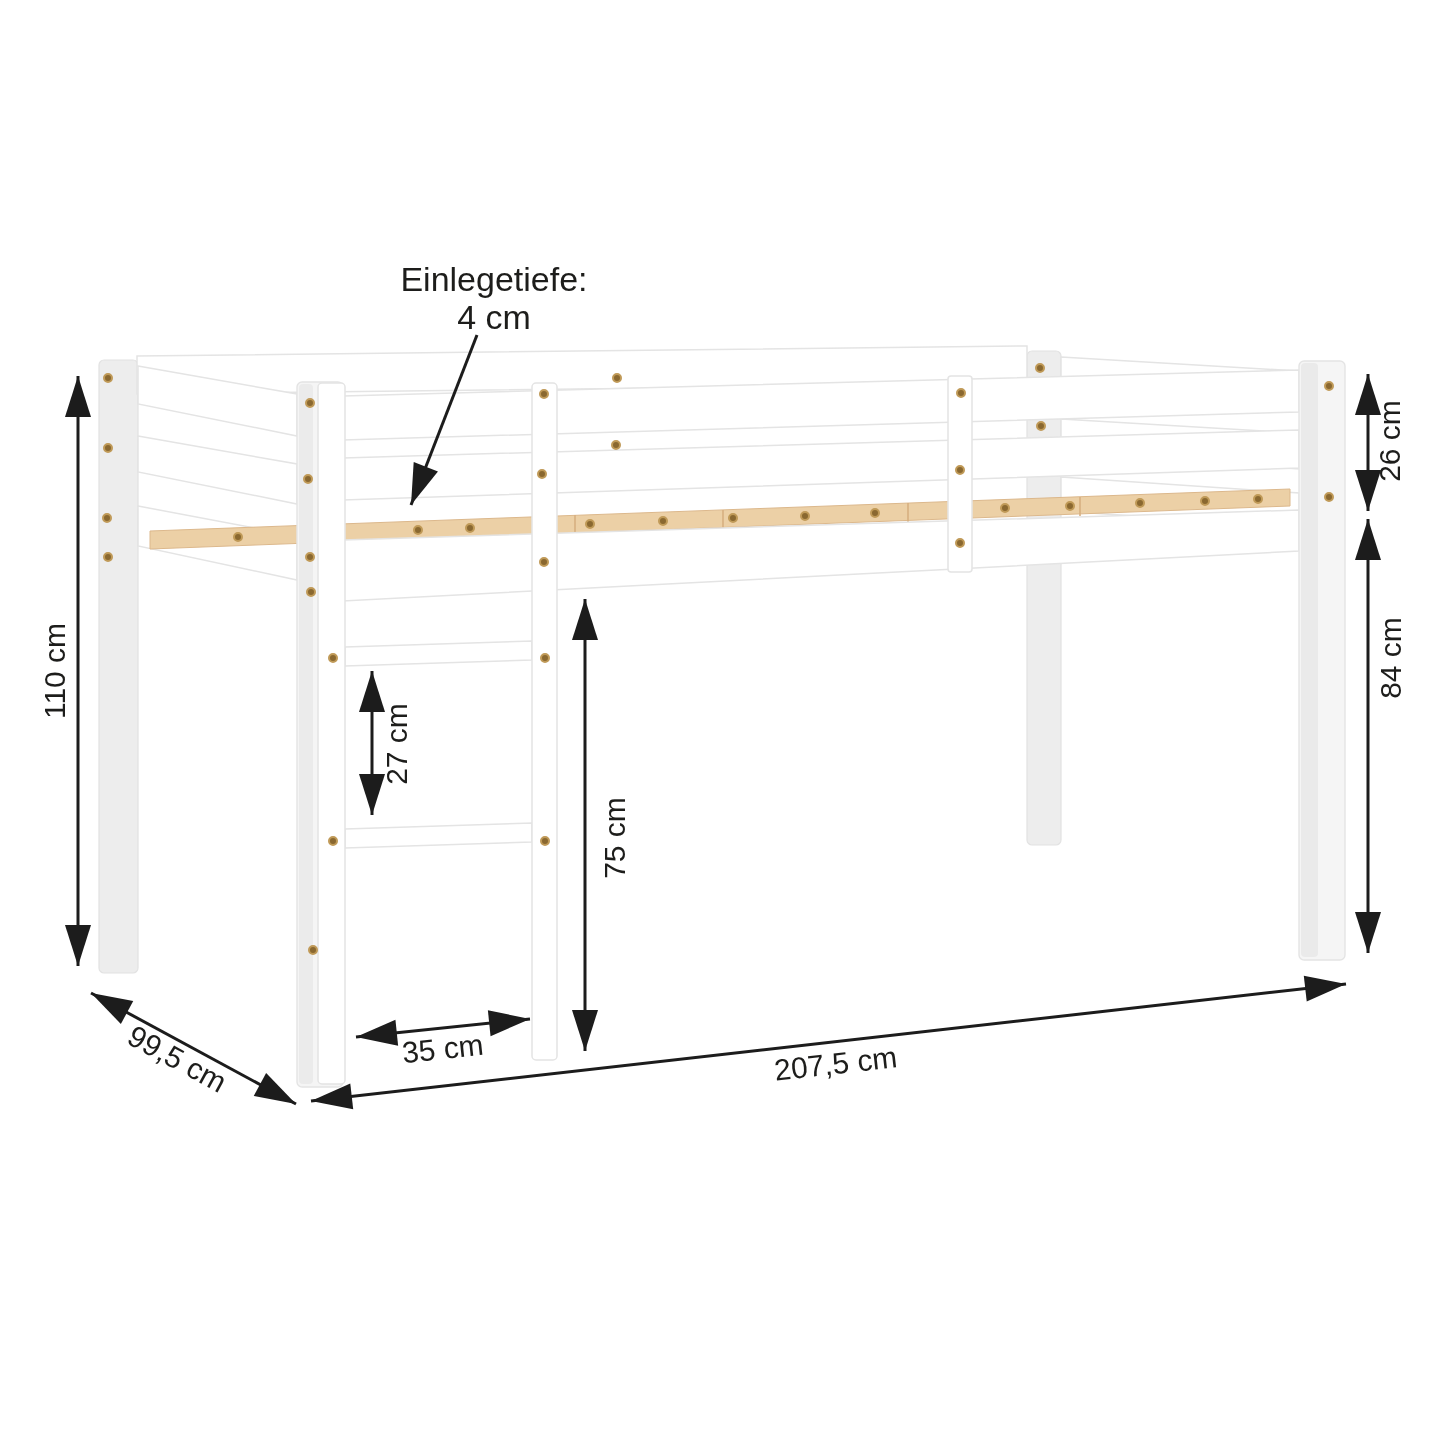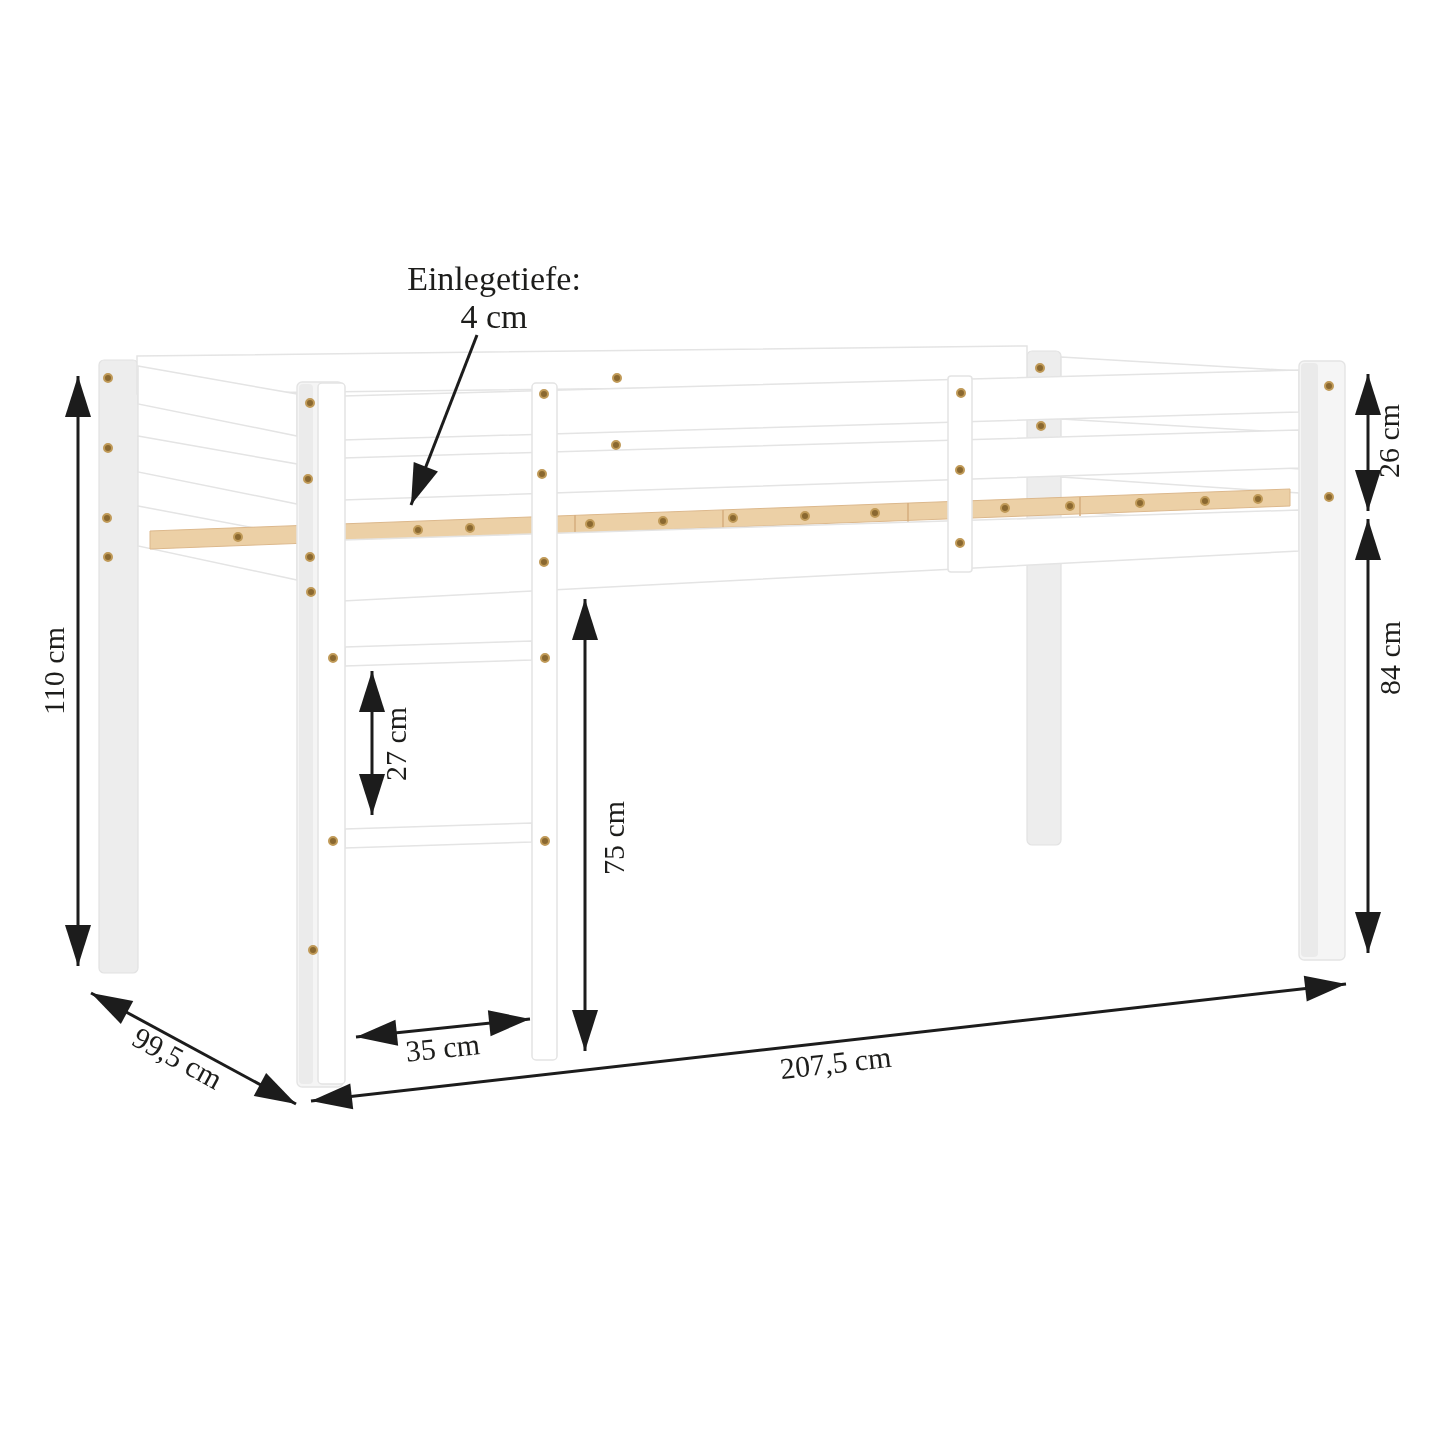--- a/index.html
+++ b/index.html
@@ -9,21 +9,20 @@
     width: 1445px;
     height: 1445px;
     overflow: hidden;
     font-family: "Liberation Sans", sans-serif;
   }
   #stage {
     position: relative;
     width: 1445px;
     height: 1049px;
     background: #ffffff;
-    font-family: Liberation Serif, serif;
   }
   svg { display: block; }
   .frame-part  { fill: #ffffff; stroke: #e4e4e4; stroke-width: 1.5; }
   .frame-shade { fill: #ededed; stroke: #e2e2e2; stroke-width: 1.2; }
   .frame-soft  { fill: #f5f5f5; stroke: #e4e4e4; stroke-width: 1.4; }
   .wood        { fill: #ecd0a6; stroke: #dcb88c; stroke-width: 1; }
   .wood-joint  { stroke: #d7af80; stroke-width: 1.6; }
   .screw       { fill: #8a6830; stroke: #c09a58; stroke-width: 2; }
   .dim-line    { stroke: #1c1c1c; stroke-width: 3; fill: none; }
   .dim-label   { font-size: 30px; fill: #1d1d1b; }

